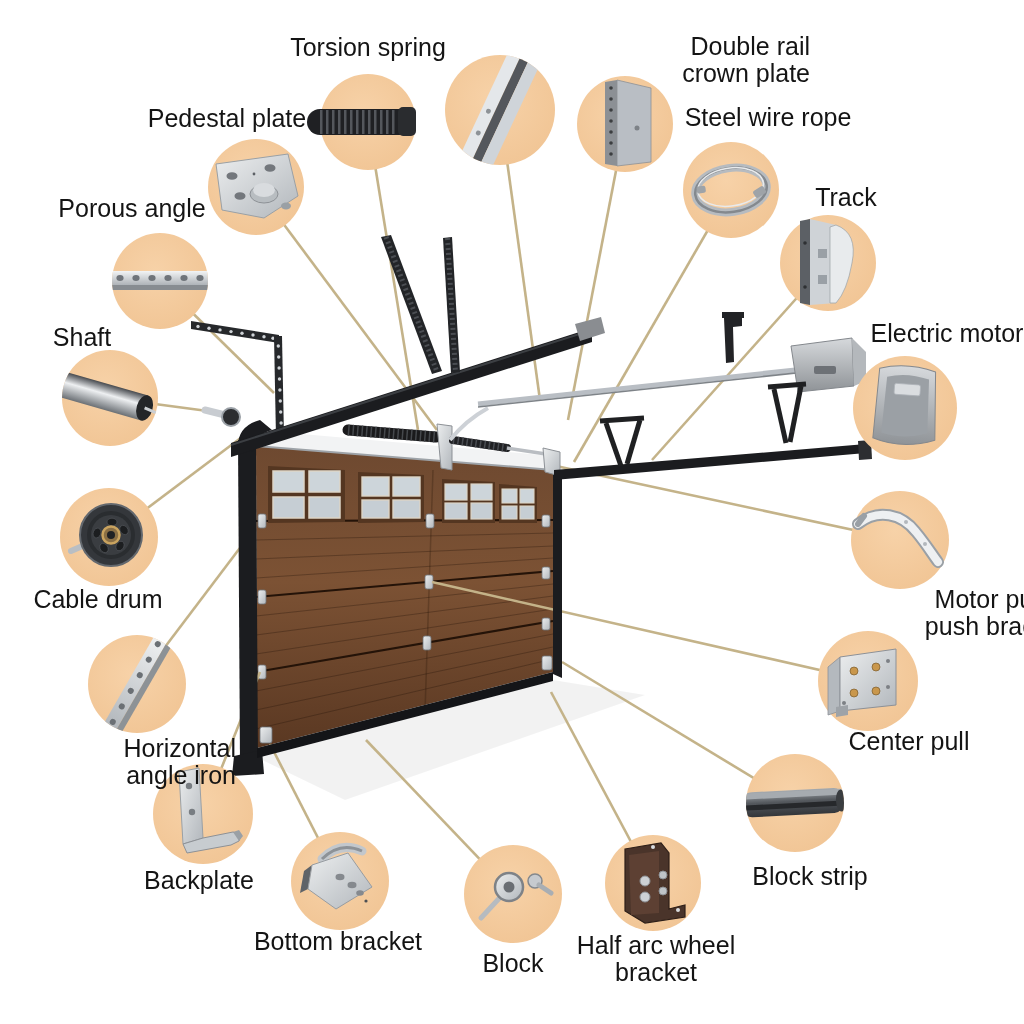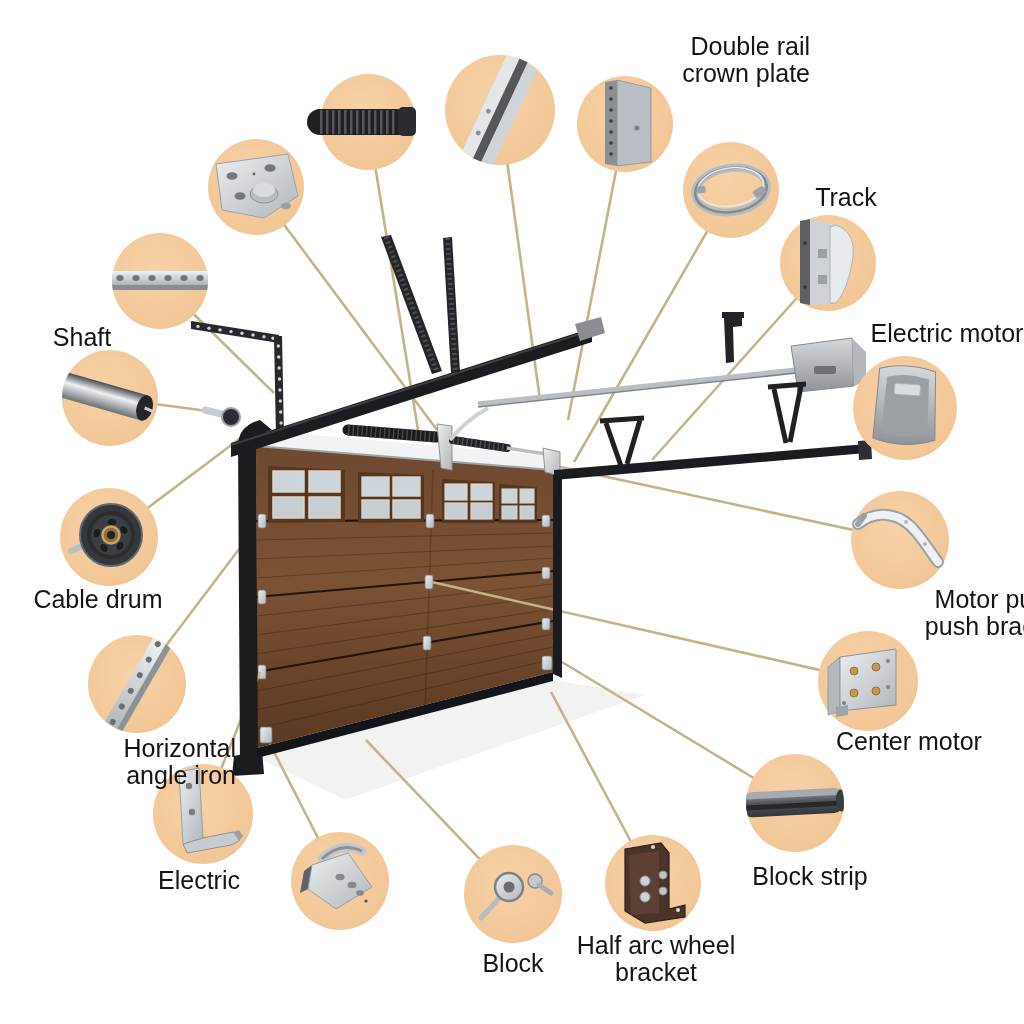--- a/index.html
+++ b/index.html
@@ -499,30 +499,35 @@
       <path d="M-40,-14 C-20,-30 4,-24 18,-6 C28,6 34,16 40,24" stroke="#eef0f2" stroke-width="8" fill="none" stroke-linecap="round"></path>
       <path d="M-40,-14 L-34,-22" stroke="#9aa0a6" stroke-width="6" stroke-linecap="round"></path>
       <circle cx="8" cy="-16" r="2" fill="#b3b8bd"></circle>
             <circle cx="27" cy="6" r="2" fill="#b3b8bd"></circle>
     </g>
   </g>
 
 </g>
 </svg>
 
+<div class="part-label tc" style="left:258px;top:34px;width:220px;">Torsion spring</div>
 <div class="part-label tl" style="left:590px;top:33px;width:220px;">Double rail
 crown plate</div>
+<div class="part-label tc" style="left:658px;top:104px;width:220px;">Steel wire rope</div>
 <div class="part-label tc" style="left:786px;top:184px;width:120px;text-align:center;">Track</div>
 <div class="part-label tc" style="left:847px;top:320px;width:200px;">Electric motor</div>
+<div class="part-label tc" style="left:117px;top:105px;width:220px;">Pedestal plate</div>
+<div class="part-label tc" style="left:22px;top:195px;width:220px;">Porous angle</div>
 <div class="part-label tc" style="left:32px;top:324px;width:100px;">Shaft</div>
 <div class="part-label tc" style="left:18px;top:586px;width:160px;">Cable drum</div>
 <div class="part-label tl" style="left:46px;top:735px;width:190px;">Horizontal
 angle iron</div>
-<div class="part-label tc" style="left:119px;top:867px;width:160px;">Electric</div>
+<div class="part-label tc" style="left:119px;top:867px;width:160px;">Backplate</div>
+<div class="part-label tc" style="left:228px;top:928px;width:220px;">Bottom bracket</div>
 <div class="part-label tc" style="left:453px;top:950px;width:120px;">Block</div>
 <div class="part-label tc" style="left:720px;top:863px;width:180px;">Block strip</div>
 <div class="part-label tc" style="left:546px;top:932px;width:220px;">Half arc wheel
 bracket</div>
-<div class="part-label tc" style="left:819px;top:728px;width:180px;">Center motor</div>
+<div class="part-label tc" style="left:819px;top:728px;width:180px;">Center pull</div>
 <div class="part-label tl" style="left:908px;top:586px;width:160px;">Motor pull &amp;
 push bracket</div>
 
 </div>
 
 </body></html>

